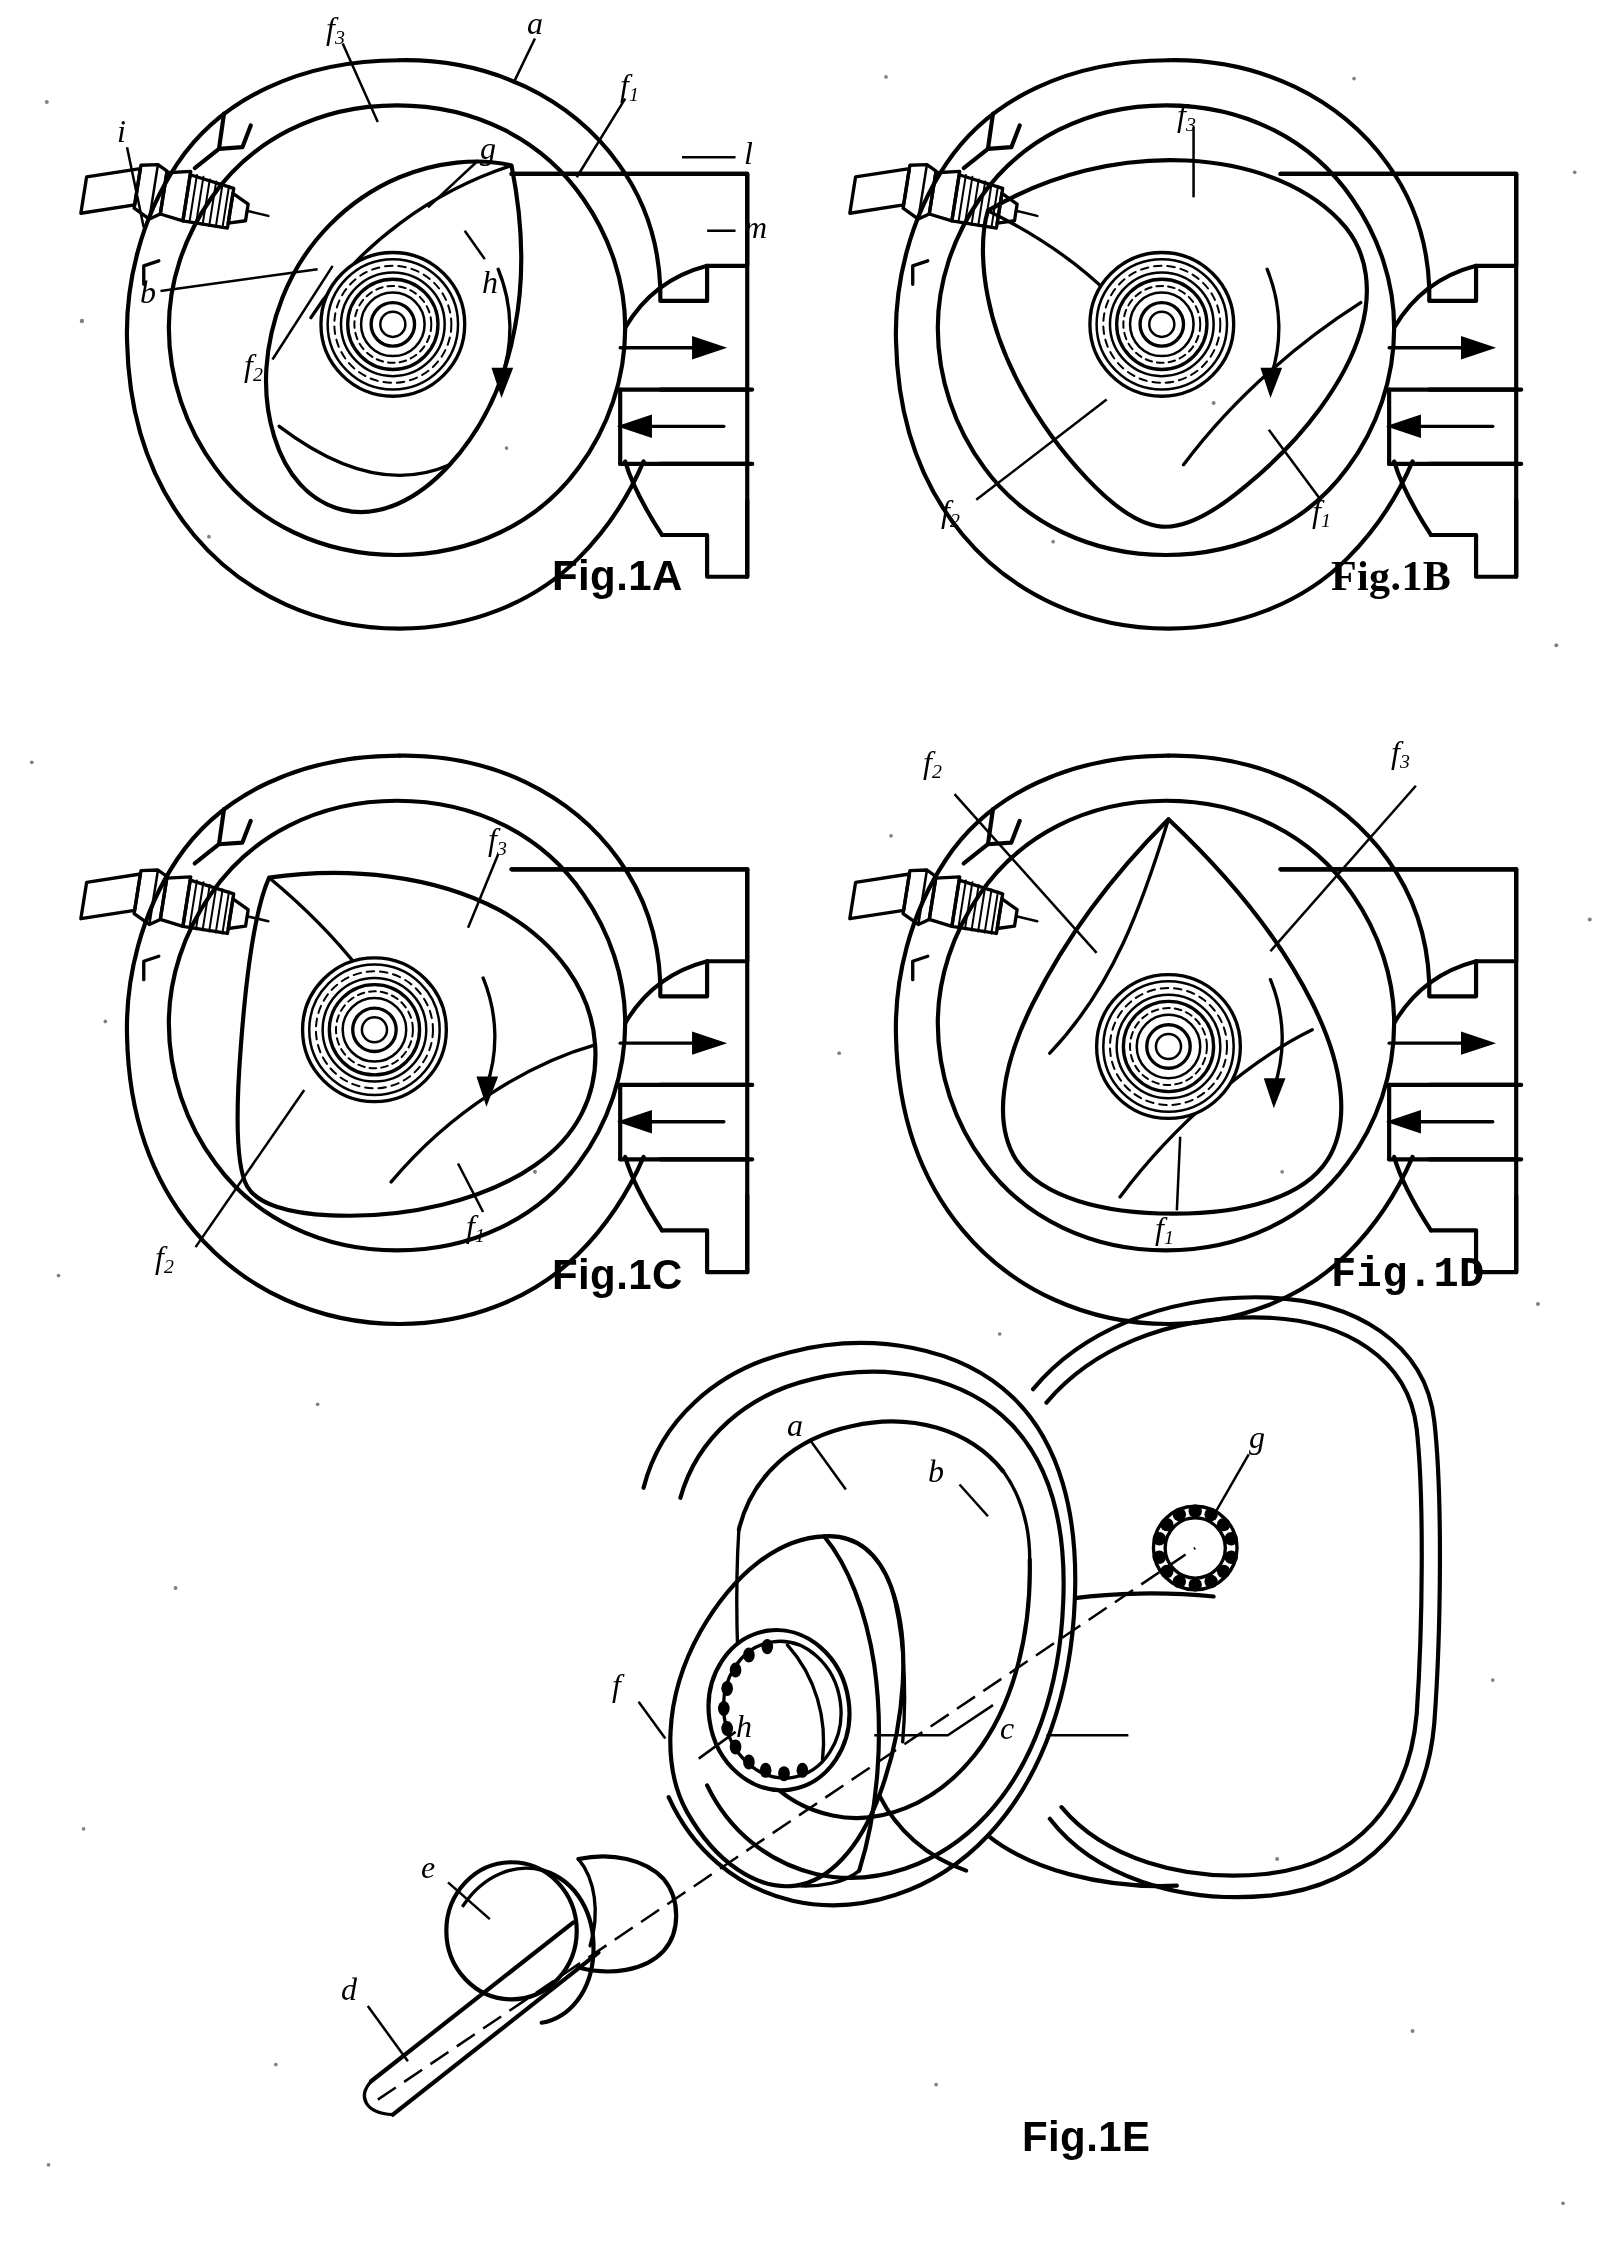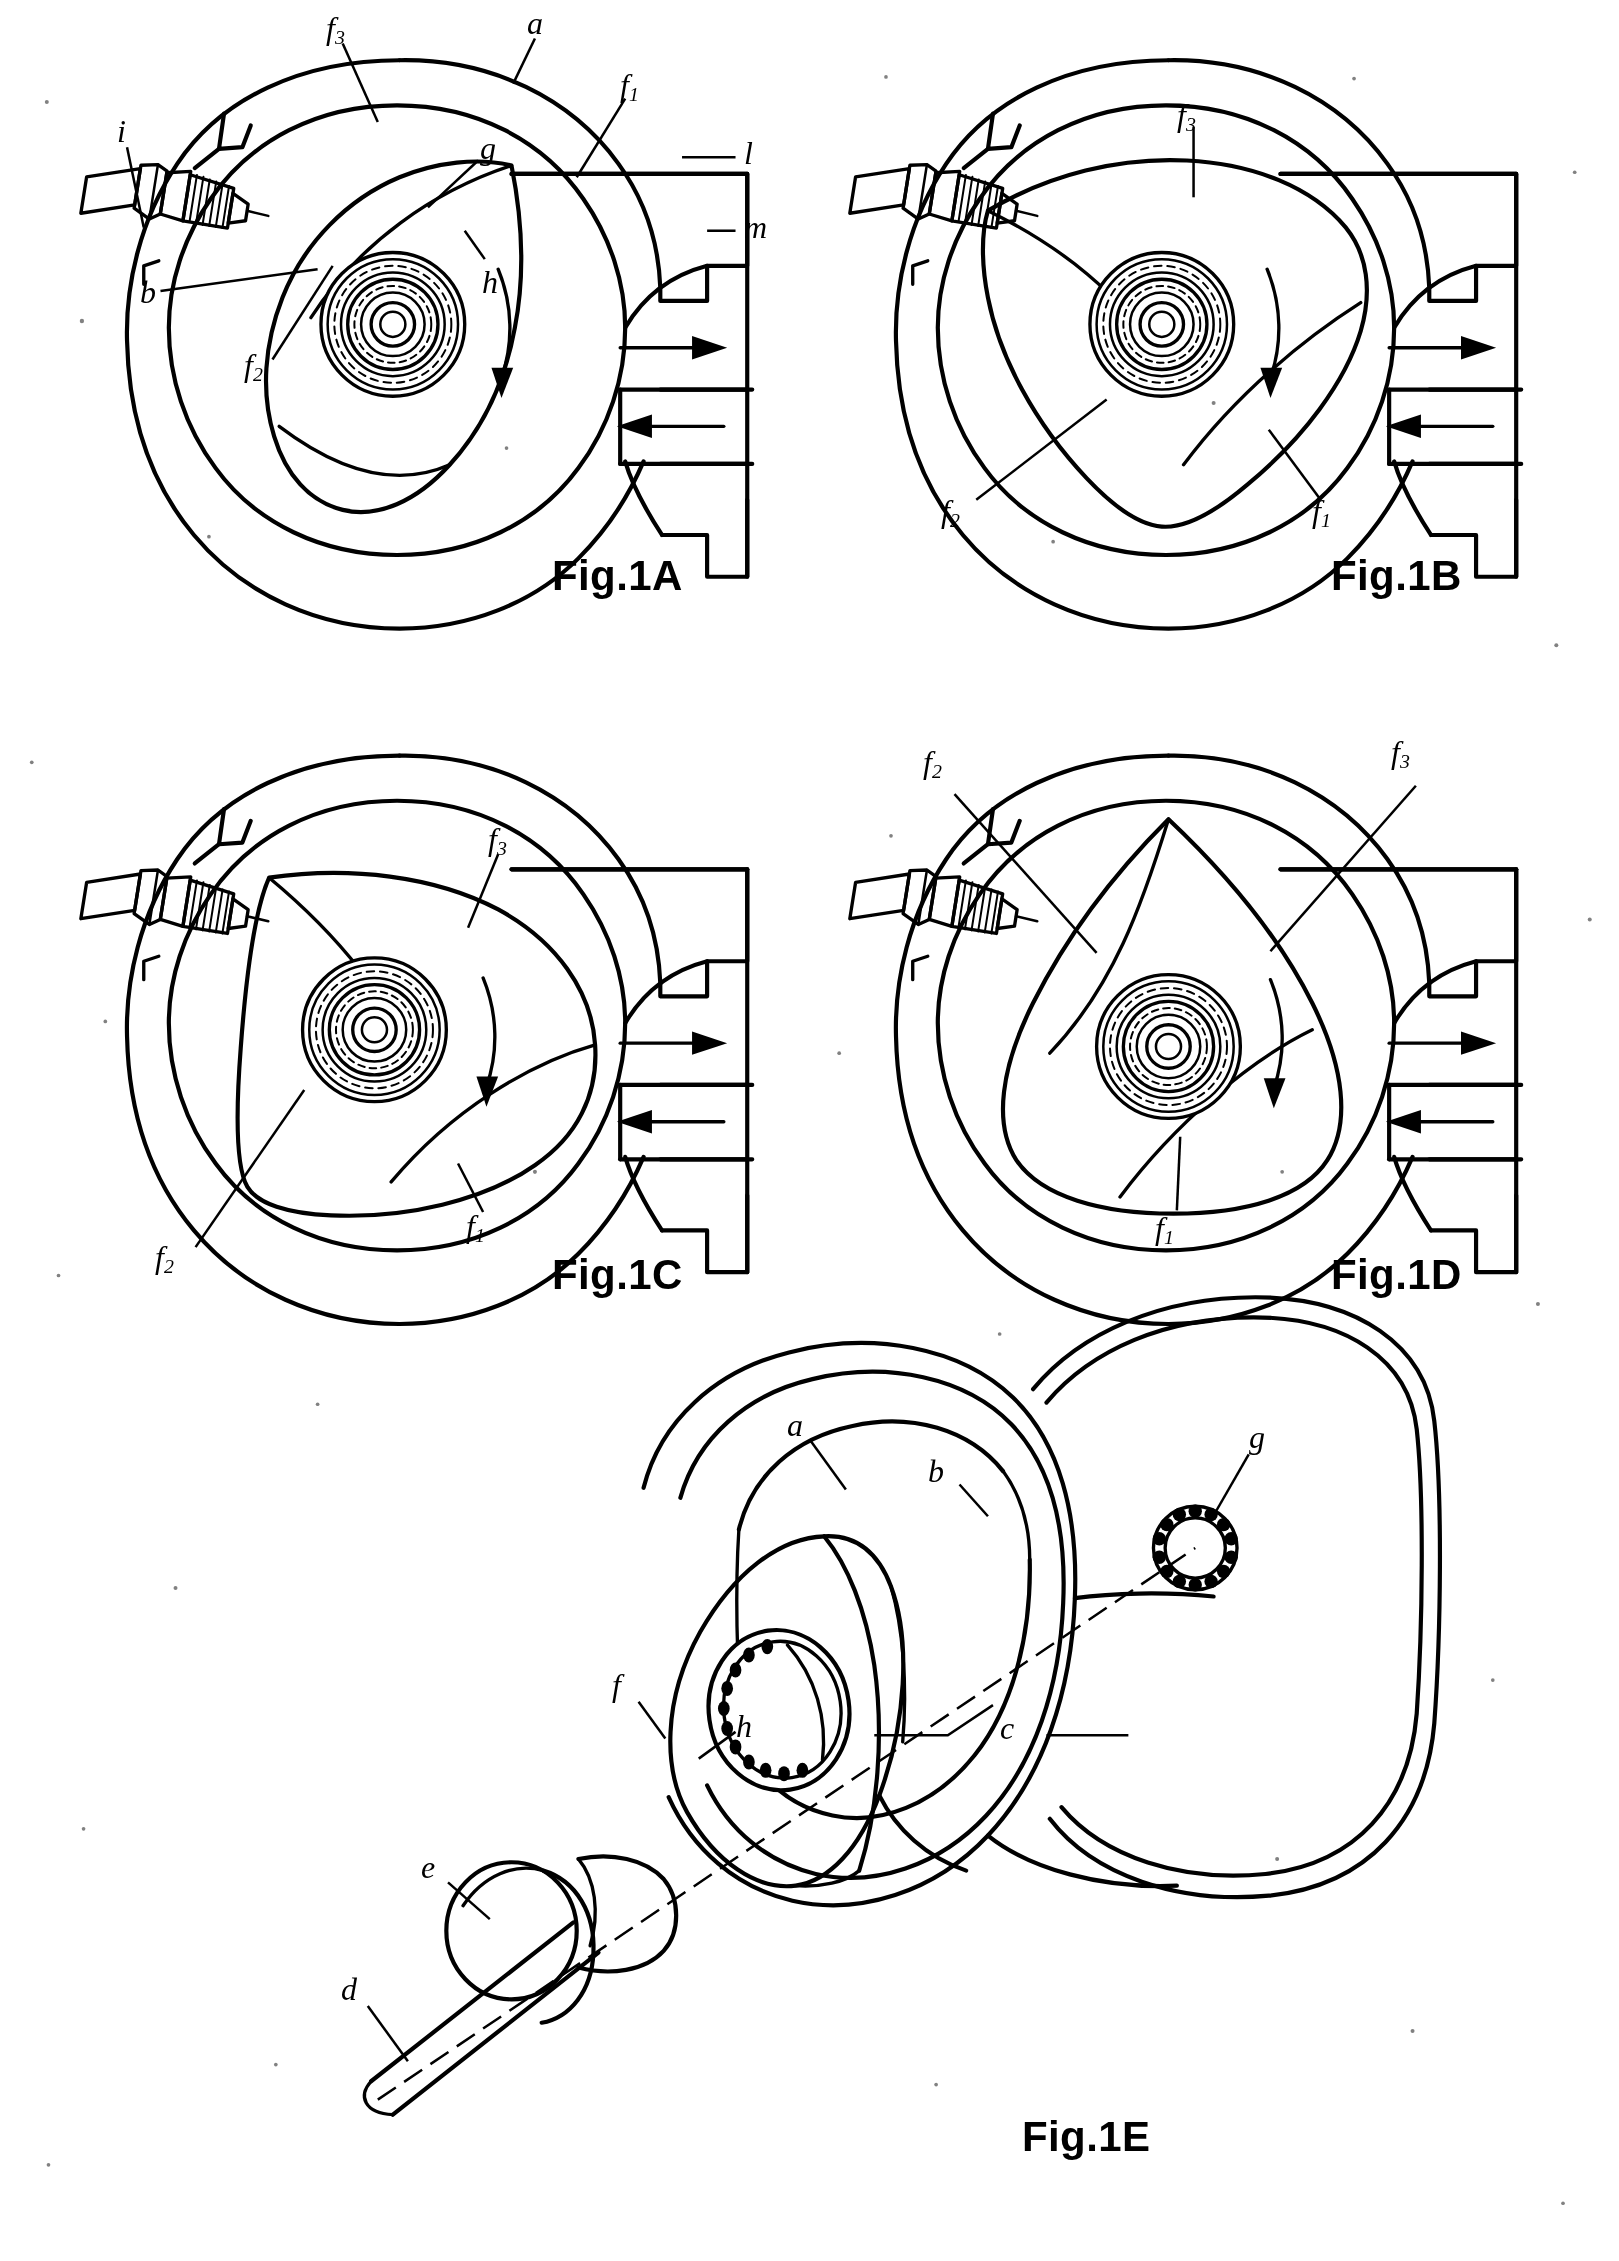--- a/index.html
+++ b/index.html
@@ -581,21 +581,21 @@
 
   <div class="lead-label" style="left:1177px;top:99px;">
     <span>f</span><sub>3</sub>
   </div>
   <div class="lead-label" style="left:941px;top:495px;">
     <span>f</span><sub>2</sub>
   </div>
   <div class="lead-label" style="left:1312px;top:495px;">
     <span>f</span><sub>1</sub>
   </div>
-  <div class="fig-caption" style="left:1331px;top:552px;">Fig.1B</div>
+  <div class="fig-caption" style="left:1331px;top:552px;font-family:Liberation Serif, serif;">Fig.1B</div>
 
   <div class="lead-label" style="left:488px;top:823px;">
     <span>f</span><sub>3</sub>
   </div>
   <div class="lead-label" style="left:155px;top:1241px;">
     <span>f</span><sub>2</sub>
   </div>
   <div class="lead-label" style="left:466px;top:1210px;">
     <span>f</span><sub>1</sub>
   </div>
@@ -603,21 +603,21 @@
 
   <div class="lead-label" style="left:923px;top:746px;">
     <span>f</span><sub>2</sub>
   </div>
   <div class="lead-label" style="left:1391px;top:736px;">
     <span>f</span><sub>3</sub>
   </div>
   <div class="lead-label" style="left:1155px;top:1212px;">
     <span>f</span><sub>1</sub>
   </div>
-  <div class="fig-caption" style="left:1331px;top:1251px;">Fig.1D</div>
+  <div class="fig-caption" style="left:1331px;top:1251px;font-family:Liberation Mono, monospace;">Fig.1D</div>
 
   <div class="lead-label" style="left:787px;top:1409px;">a</div>
   <div class="lead-label" style="left:1249px;top:1421px;">g</div>
   <div class="lead-label" style="left:928px;top:1455px;">b</div>
   <div class="lead-label" style="left:1000px;top:1712px;">c</div>
   <div class="lead-label" style="left:612px;top:1669px;">f</div>
   <div class="lead-label" style="left:736px;top:1710px;">h</div>
   <div class="lead-label" style="left:421px;top:1851px;">e</div>
   <div class="lead-label" style="left:341px;top:1973px;">d</div>
   <div class="fig-caption" style="left:1022px;top:2113px;text-align:center;">Fig.1E</div>

